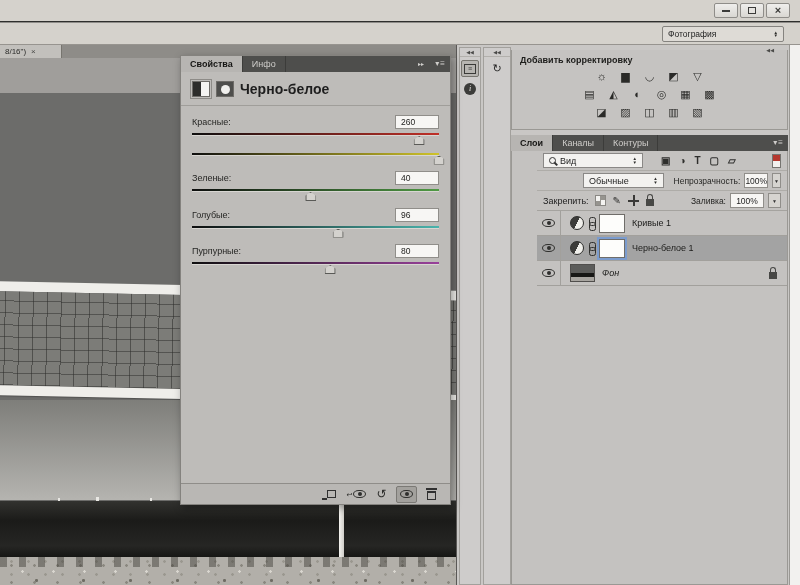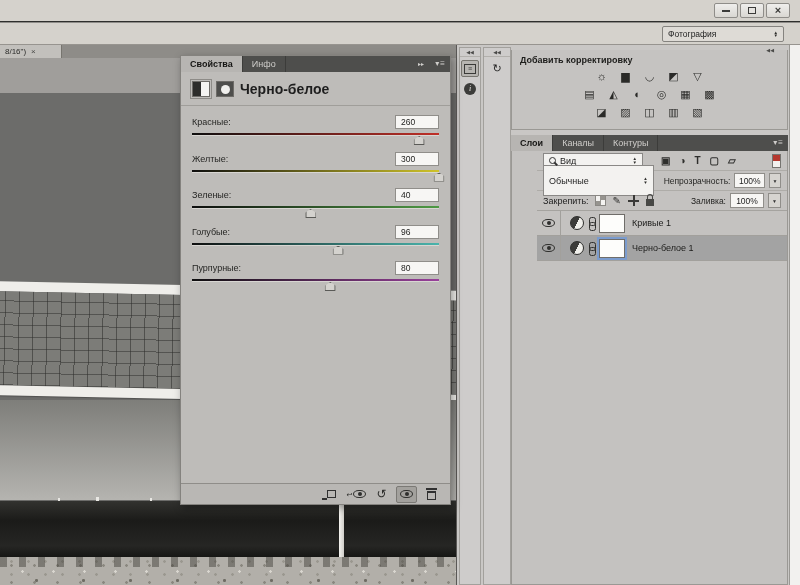--- a/index.html
+++ b/index.html
@@ -169,21 +169,21 @@
   .lrow { display:flex; align-items:center; padding:0 6px; height:20px; gap:4px; }
   .filter-row { border-bottom:1px solid #aeaca8; }
   .kind-sel { width:100px; height:15px; }
   .mag-i { position:relative; width:7px; height:7px; border:1.2px solid #333; border-radius:50%; margin-right:4px; }
   .mag-i::after { content:""; position:absolute; width:4px; height:1.5px; background:#333;
                   transform:rotate(45deg); right:-3px; bottom:-1px; }
   .f-icons { display:flex; gap:9px; margin-left:14px; }
   .f-ico { font-size:10px; color:#2e2e2c; font-weight:bold; }
   .toggle-i { margin-left:auto; width:9px; height:14px; border:1px solid #767470; }
   .blend-row { border-bottom:1px solid #aeaca8; }
-  .blend-sel { width:122px; height:31px; }
+  .blend-sel { width:122px; height:15px;margin-left:40px; }
   .op-label { margin-left:6px; font-size:8.5px; color:#262624; }
   .op-box { width:34px; height:15px; }
   .lock-row { border-bottom:1px solid #a5a39f; }
   .lock-icons { display:flex; align-items:center; gap:7px; margin-left:2px; }
   .checker { width:11px; height:11px; border:1px solid #8a8884;
              background:conic-gradient(#96948f 0 25%, #f4f3f1 0 50%, #96948f 0 75%, #f4f3f1 0); }
   .brush-g { font-size:10px; color:#333331; }
   .plus-i { position:relative; width:11px; height:11px; }
   .plus-i::before, .plus-i::after { content:""; position:absolute; background:#393937; }
   .plus-i::before { left:0; top:5px; width:11px; height:1.6px; }
@@ -293,24 +293,20 @@
         <div class="sl-top">
             <span class="sl-label">Красные:</span>
             <input class="sl-input" value="260" style="">
           </div>
         <div class="track-wrap">
             <div class="track" style="background: linear-gradient(to right, rgb(14, 14, 14), rgb(192, 48, 40));"></div>
             <div class="sl-thumb" style="left: 92%;"></div>
           </div>
       </div>
       <div class="bw-slider">
-        <div class="sl-top">
-            <span class="sl-label">Желтые:</span>
-            <input class="sl-input" value="300" style="">
-          </div>
         <div class="track-wrap">
             <div class="track" style="background: linear-gradient(to right, rgb(14, 14, 14), rgb(207, 195, 42));"></div>
             <div class="sl-thumb" style="left: 100%;"></div>
           </div>
       </div>
       <div class="bw-slider">
         <div class="sl-top">
             <span class="sl-label">Зеленые:</span>
             <input class="sl-input" value="40" style="">
           </div>
@@ -476,18 +472,26 @@
         </div>
         <div class="layer-row selected" style="background: #a3a3a3;">
           <div class="eye-cell">
               <span class="eye-i"></span>
             </div>
           <span class="adj-circle"></span>
           <span class="chain"></span>
           <span class="mask-thumb"></span>
           <span class="layer-name">Черно-белое 1</span>
         </div>
+        <div class="layer-row">
+          <div class="eye-cell">
+              <span class="eye-i"></span>
+            </div>
+          <span class="bg-thumb"></span>
+          <span class="layer-name italic">Фон</span>
+          <span class="padlock row-lock"></span>
+        </div>
       </div>
       <div class="layers-fill"></div>
     </div>
   </div>
   <div class="right-band"></div>
 </div>
 
 </body></html>

